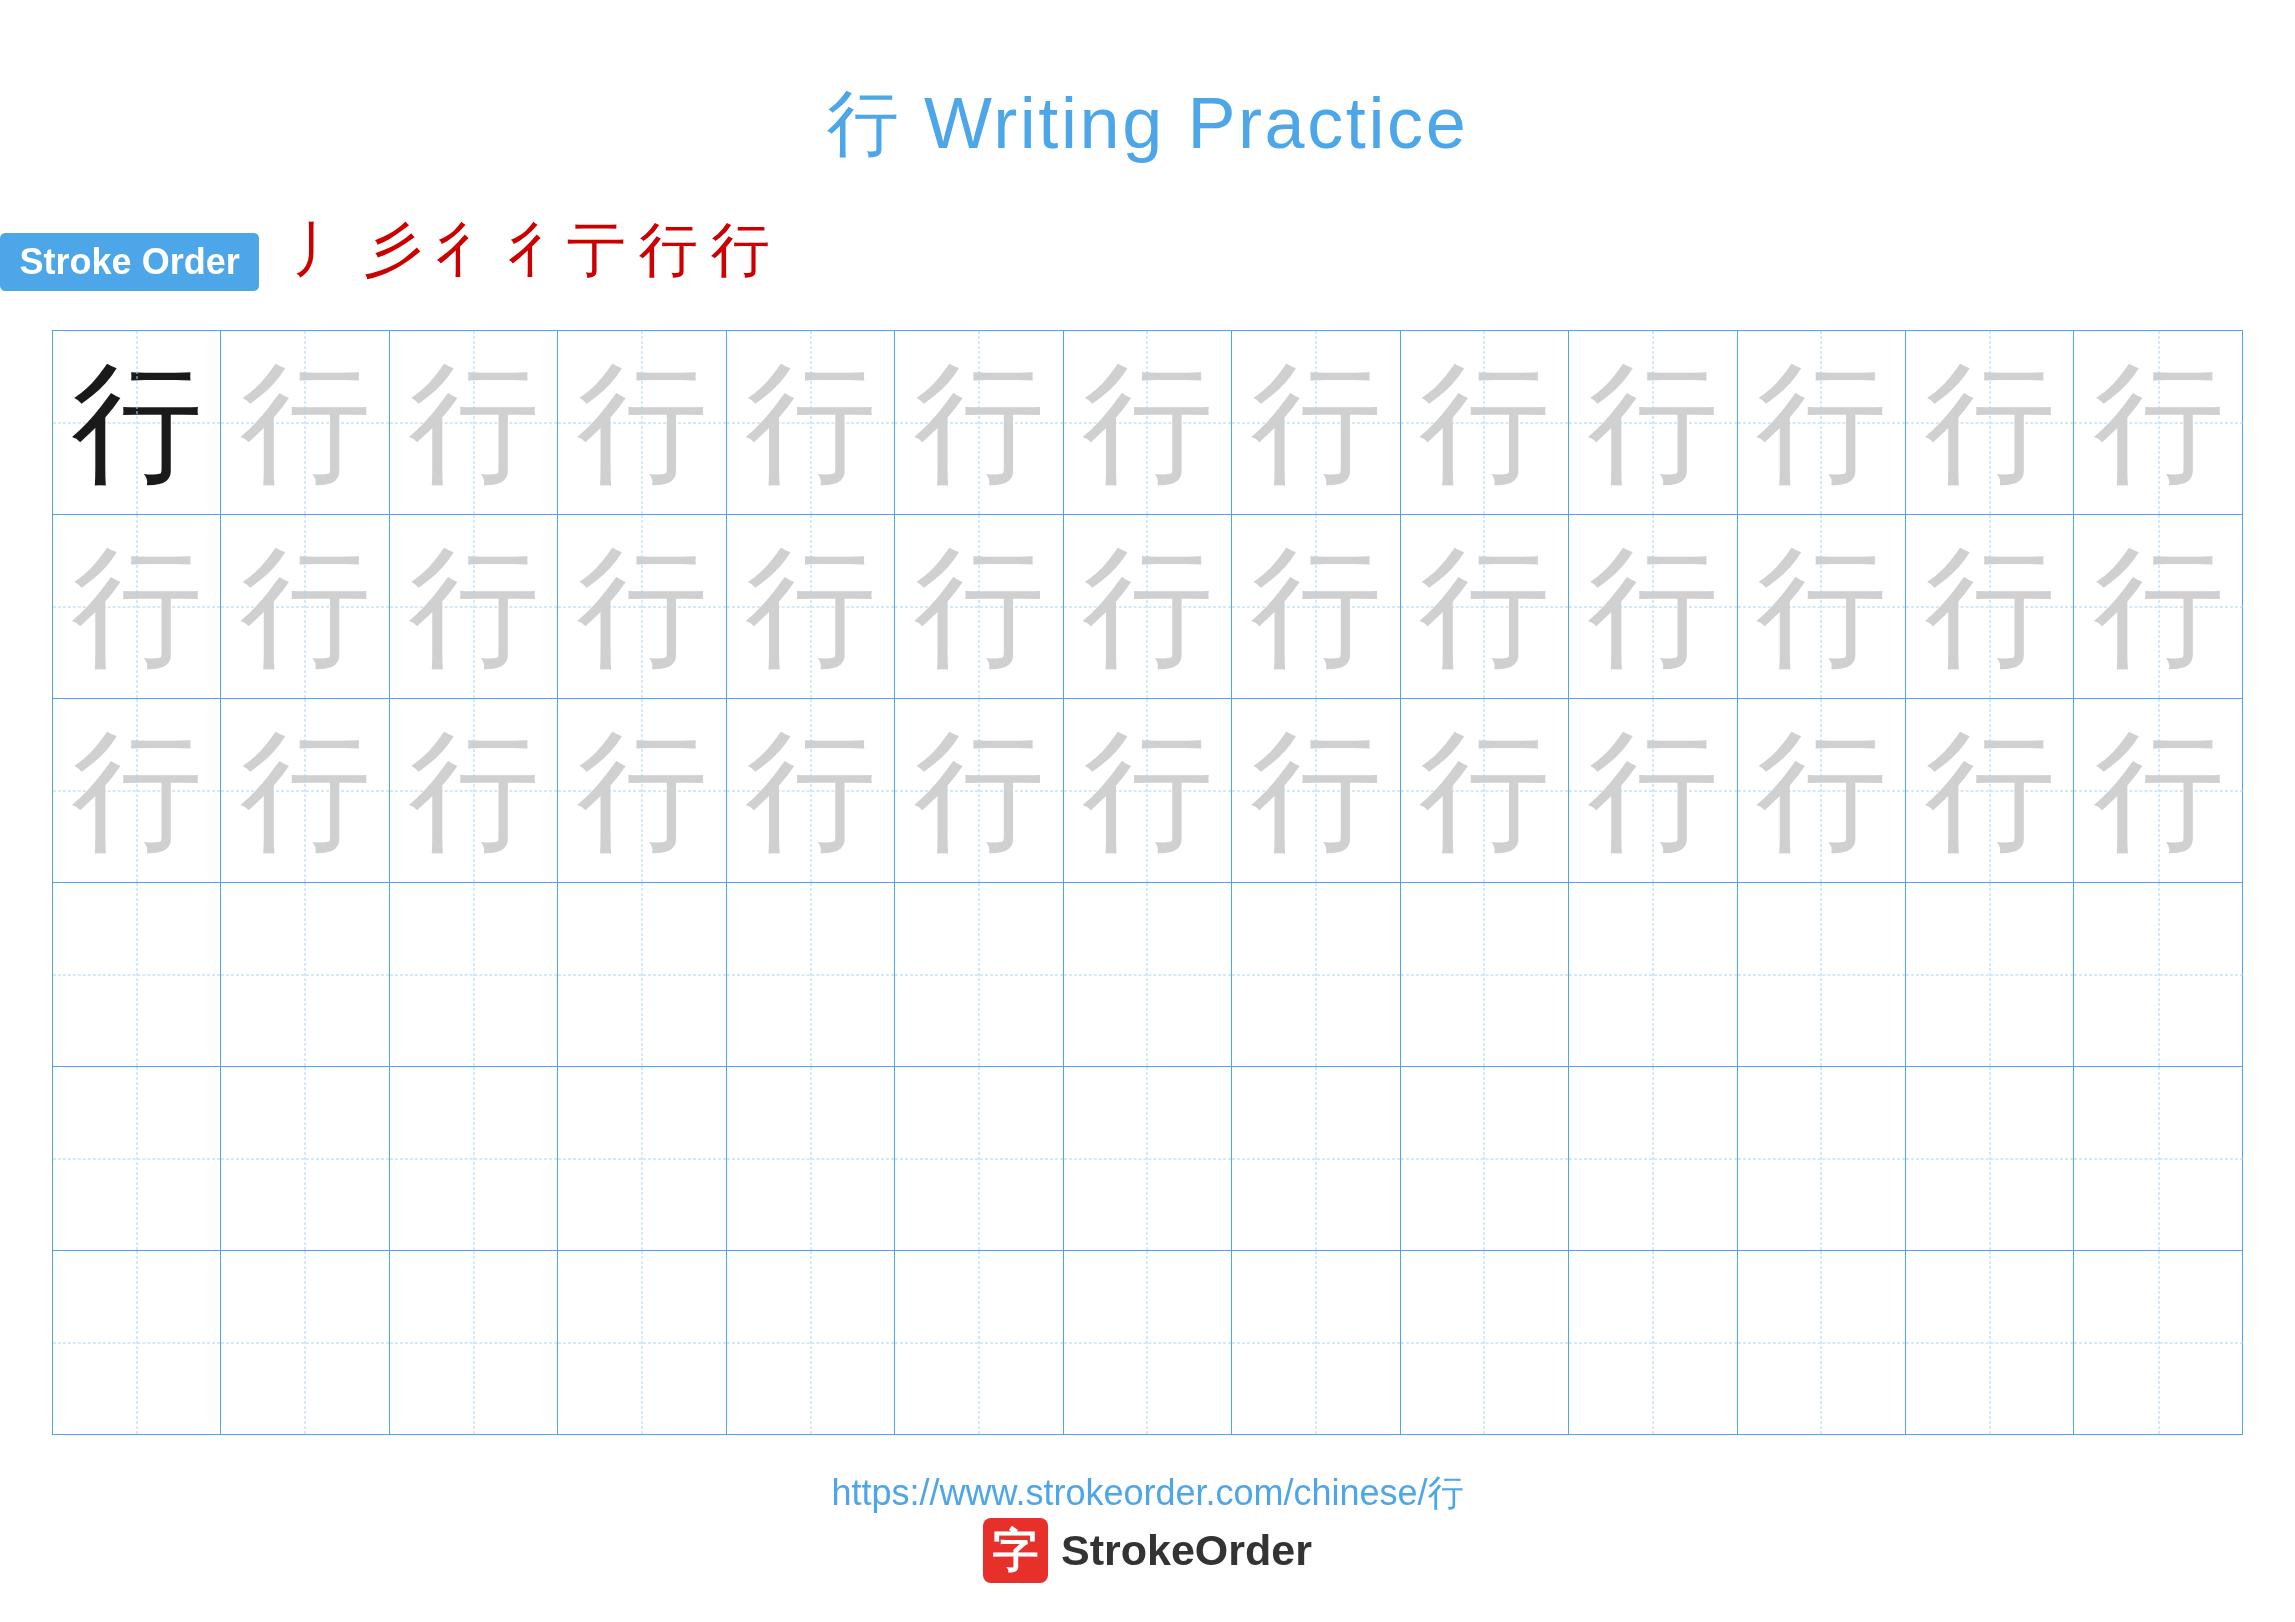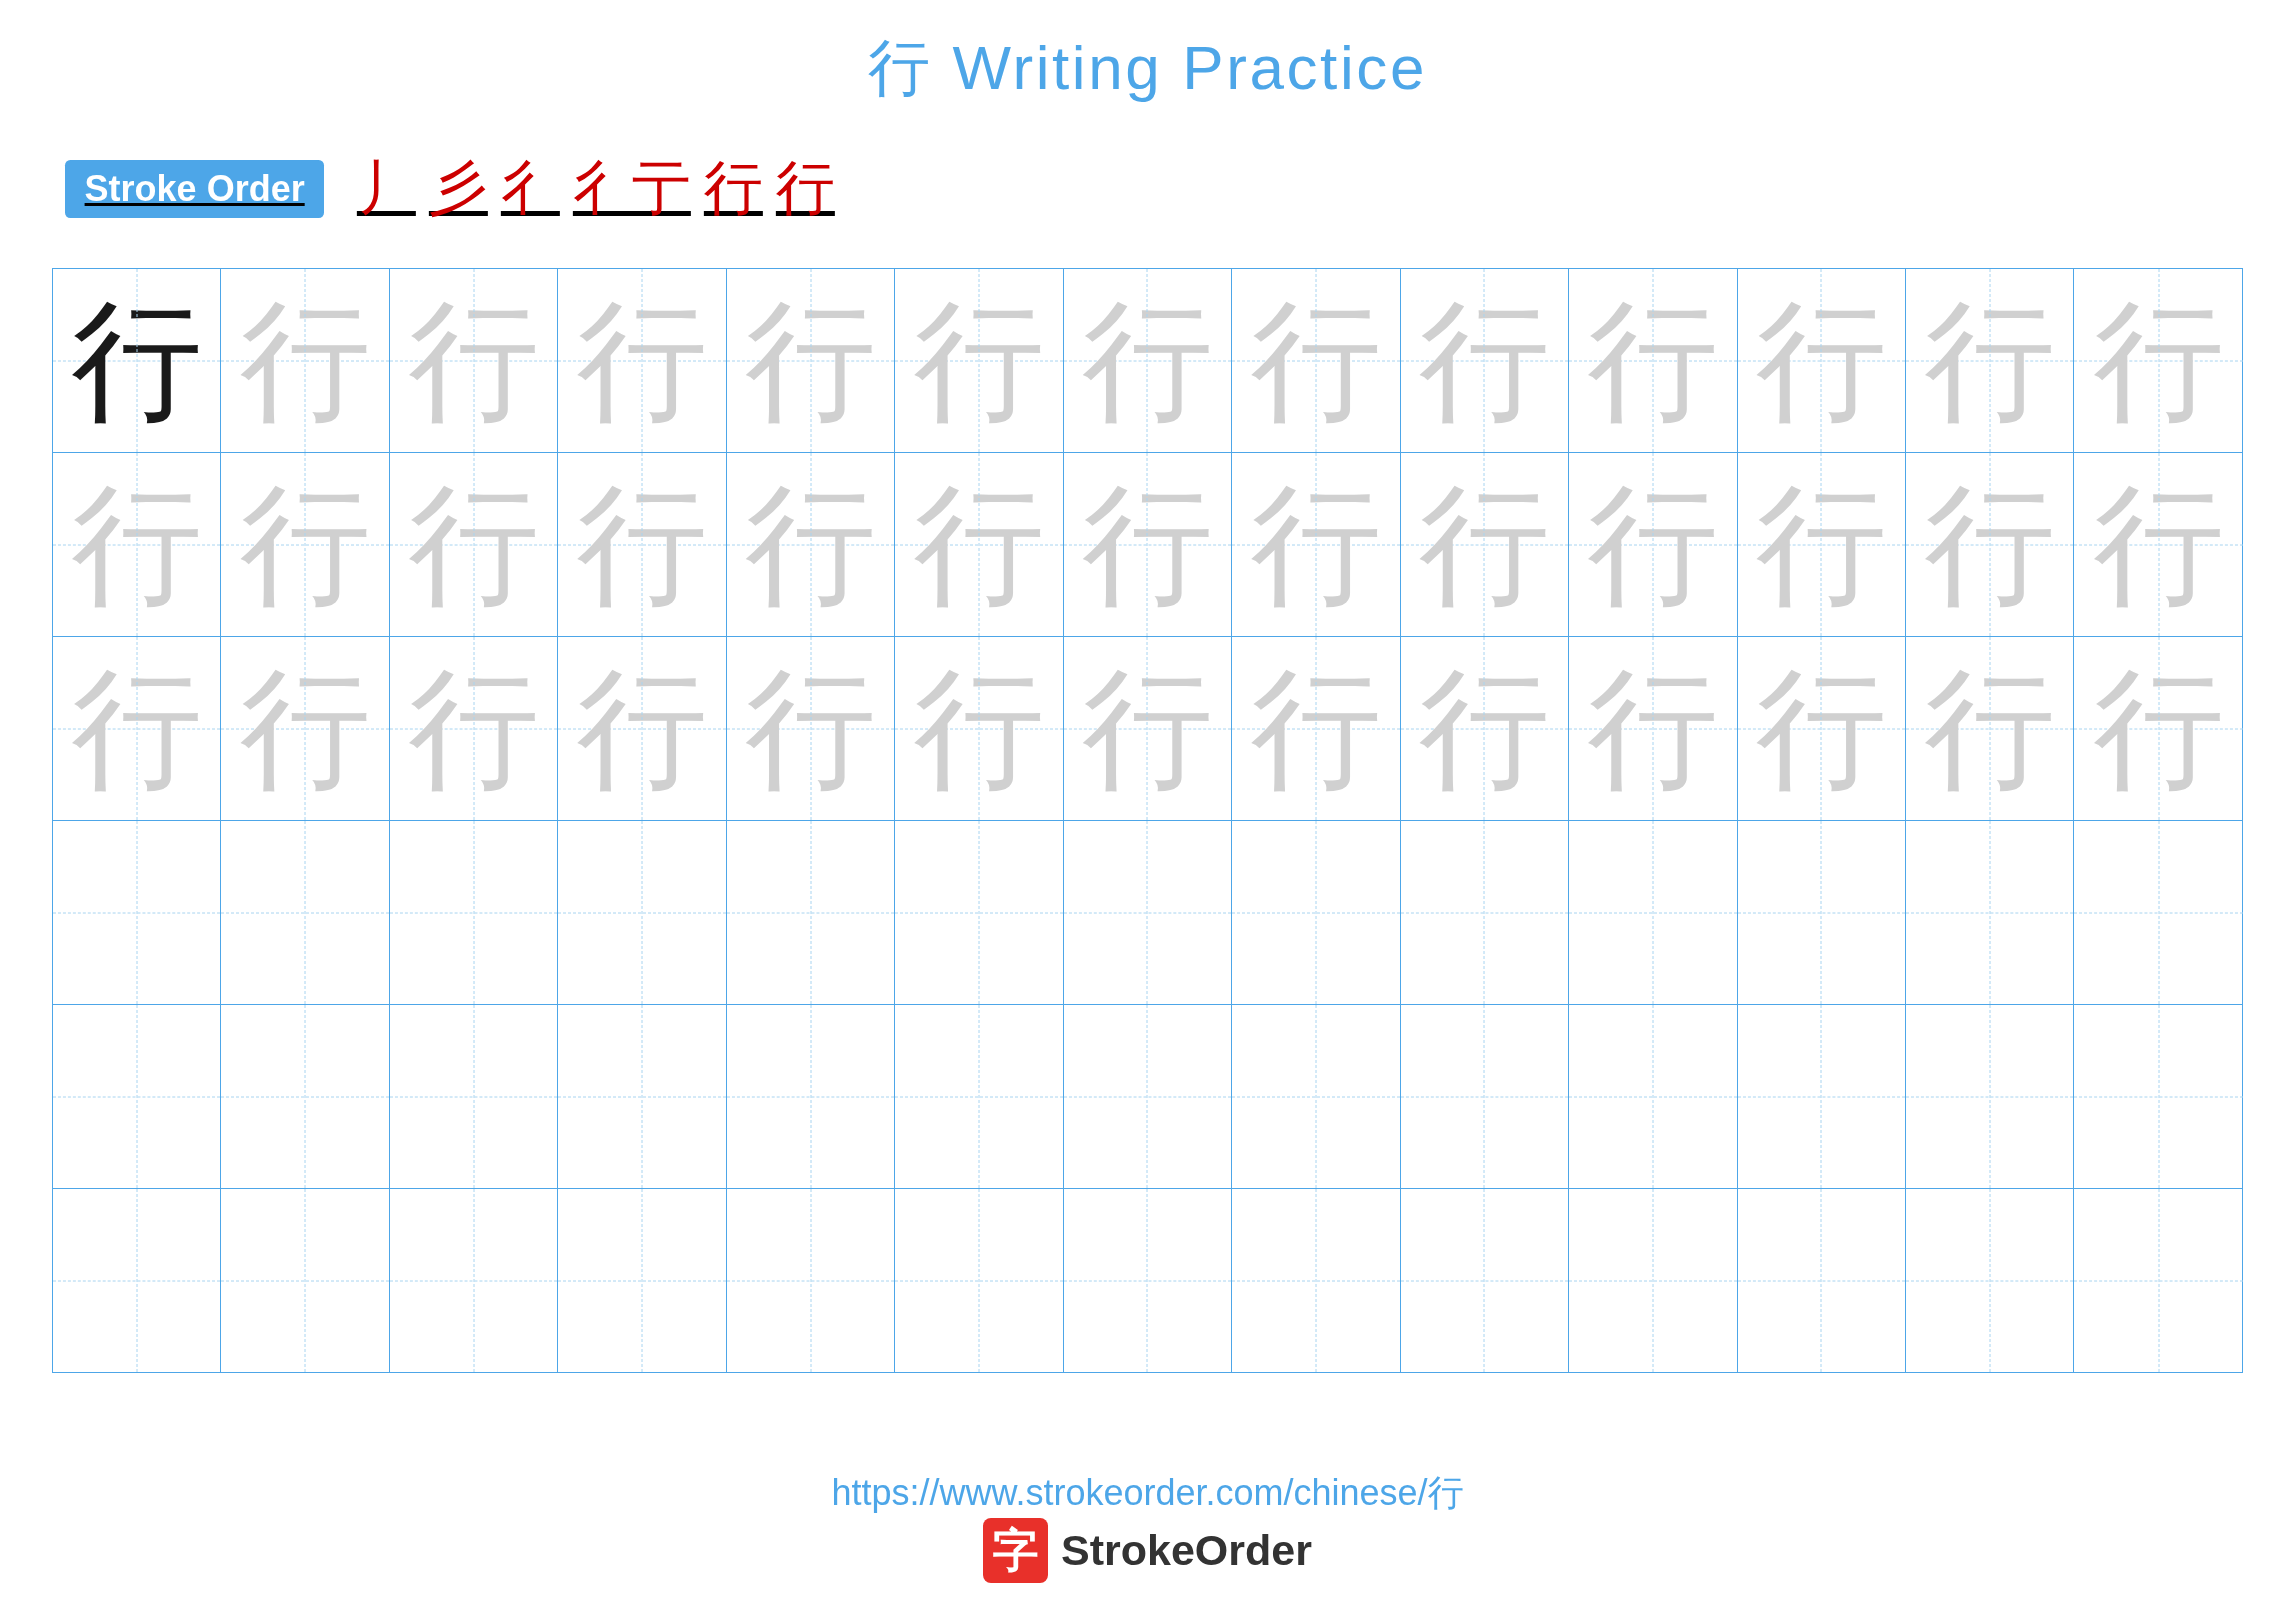--- a/index.html
+++ b/index.html
@@ -8,34 +8,32 @@
       background: #ffffff;
       font-family: Arial, sans-serif;
       width: 2295px;
       height: 1622px;
       position: relative;
       overflow: hidden;
     }
 
     .page-title {
       text-align: center;
-      padding-top: 26px;
-      font-size: 62px;
+      padding-top: 76px;
+      font-size: 72px;
       color: #4da6e8;
       font-weight: 400;
       letter-spacing: 2.6px;
     }
 
     .stroke-order-row {
       display: flex;
-      align-items: center;
+      align-items: flex-end;
       margin-top: 39px;
-      margin-left: 65px;
       gap: 19.6px;
-      text-decoration: underline;
     }
 
     .stroke-order-badge {
       background: #4da6e8;
       color: white;
       font-size: 36px;
       font-weight: bold;
       padding: 7.9px 19.6px;
       border-radius: 5.2px;
       white-space: nowrap;

